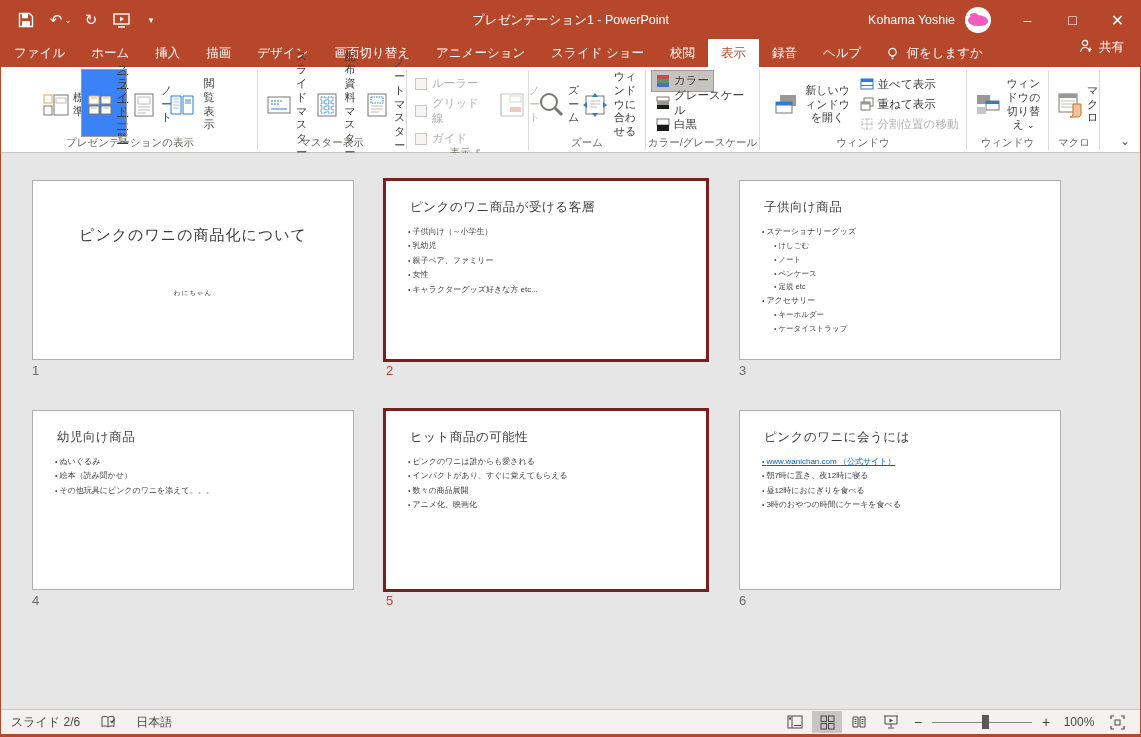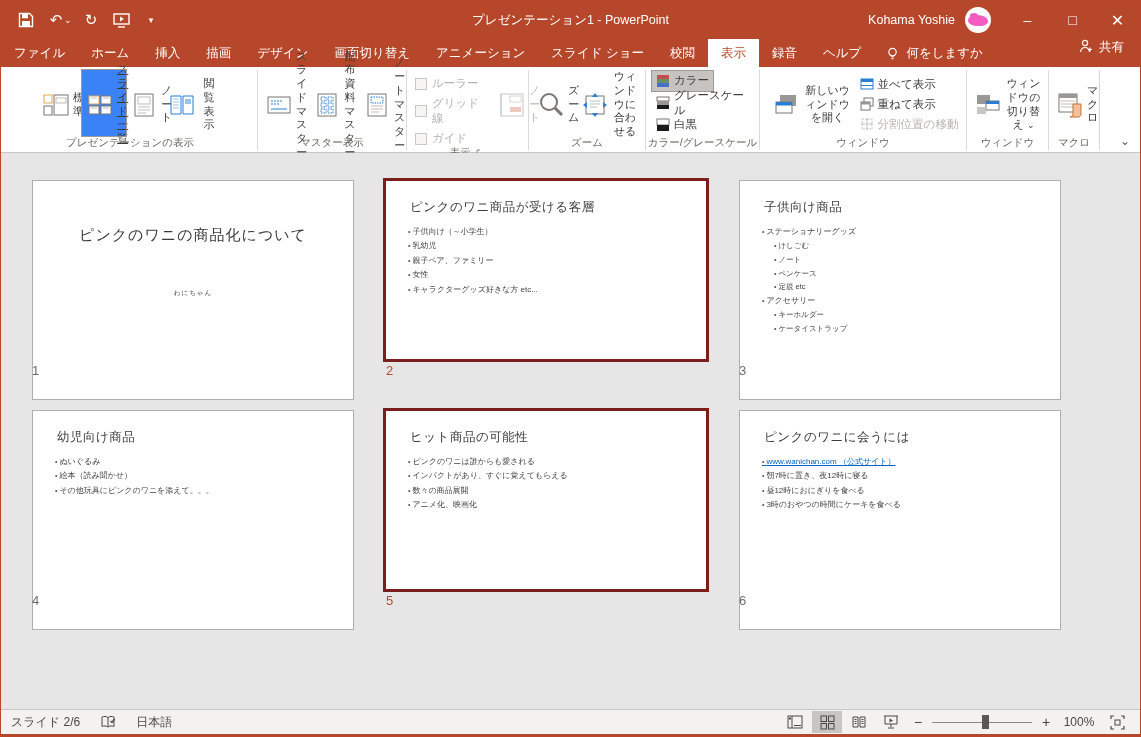--- a/index.html
+++ b/index.html
@@ -47,21 +47,21 @@
   .srow.sel { background:#C6C3C1; outline:1px solid #9D9A98; }
   .srow.dis { color:#B3B1AF; }
   .sicn { width:14px; height:14px; flex:none; }
   .bigbtn.dis { color:#C5B4AE; }
   .launcher { width:11px; height:11px; }
   .ribbon-collapse { position:absolute; right:10px; bottom:4px; font-size:12px; color:#605E5C; }
   .switch-caret { font-size:9px; }
 
   
   .workspace { position:relative; flex:1; background:#E7E6E6; }
-  .slide-card { position:absolute; width:322px; height:220px; background:#fff; border:1px solid #AFAEAE; overflow:hidden; }
+  .slide-card { position:absolute; width:322px; height:180px; background:#fff; border:1px solid #AFAEAE; overflow:hidden; }
   .slide-card.selected { border:3px solid #7A1E1E; }
   .slide-num { position:absolute; font-size:13px; color:#6B6B6B; }
   .slide-num.selected { color:#B4492E; }
   .s-title { position:absolute; left:24px; top:18px; right:10px; font-size:12.5px; color:#3C3C3C; letter-spacing:.5px; }
   .bullets { position:absolute; left:22px; top:44px; right:8px; list-style:none; }
   .b { font-size:8px; color:#3F3F3F; line-height:1.8; }
   .b::before { content:"• "; font-size:7px; color:#555; }
   .b.l2 { margin-left:12px; font-size:7.5px; }
   .b.link { color:#0563C1; text-decoration:underline; }
   .title-slide .s-ctitle { position:absolute; left:30px; right:30px; top:42px; text-align:center; font-size:15px;

